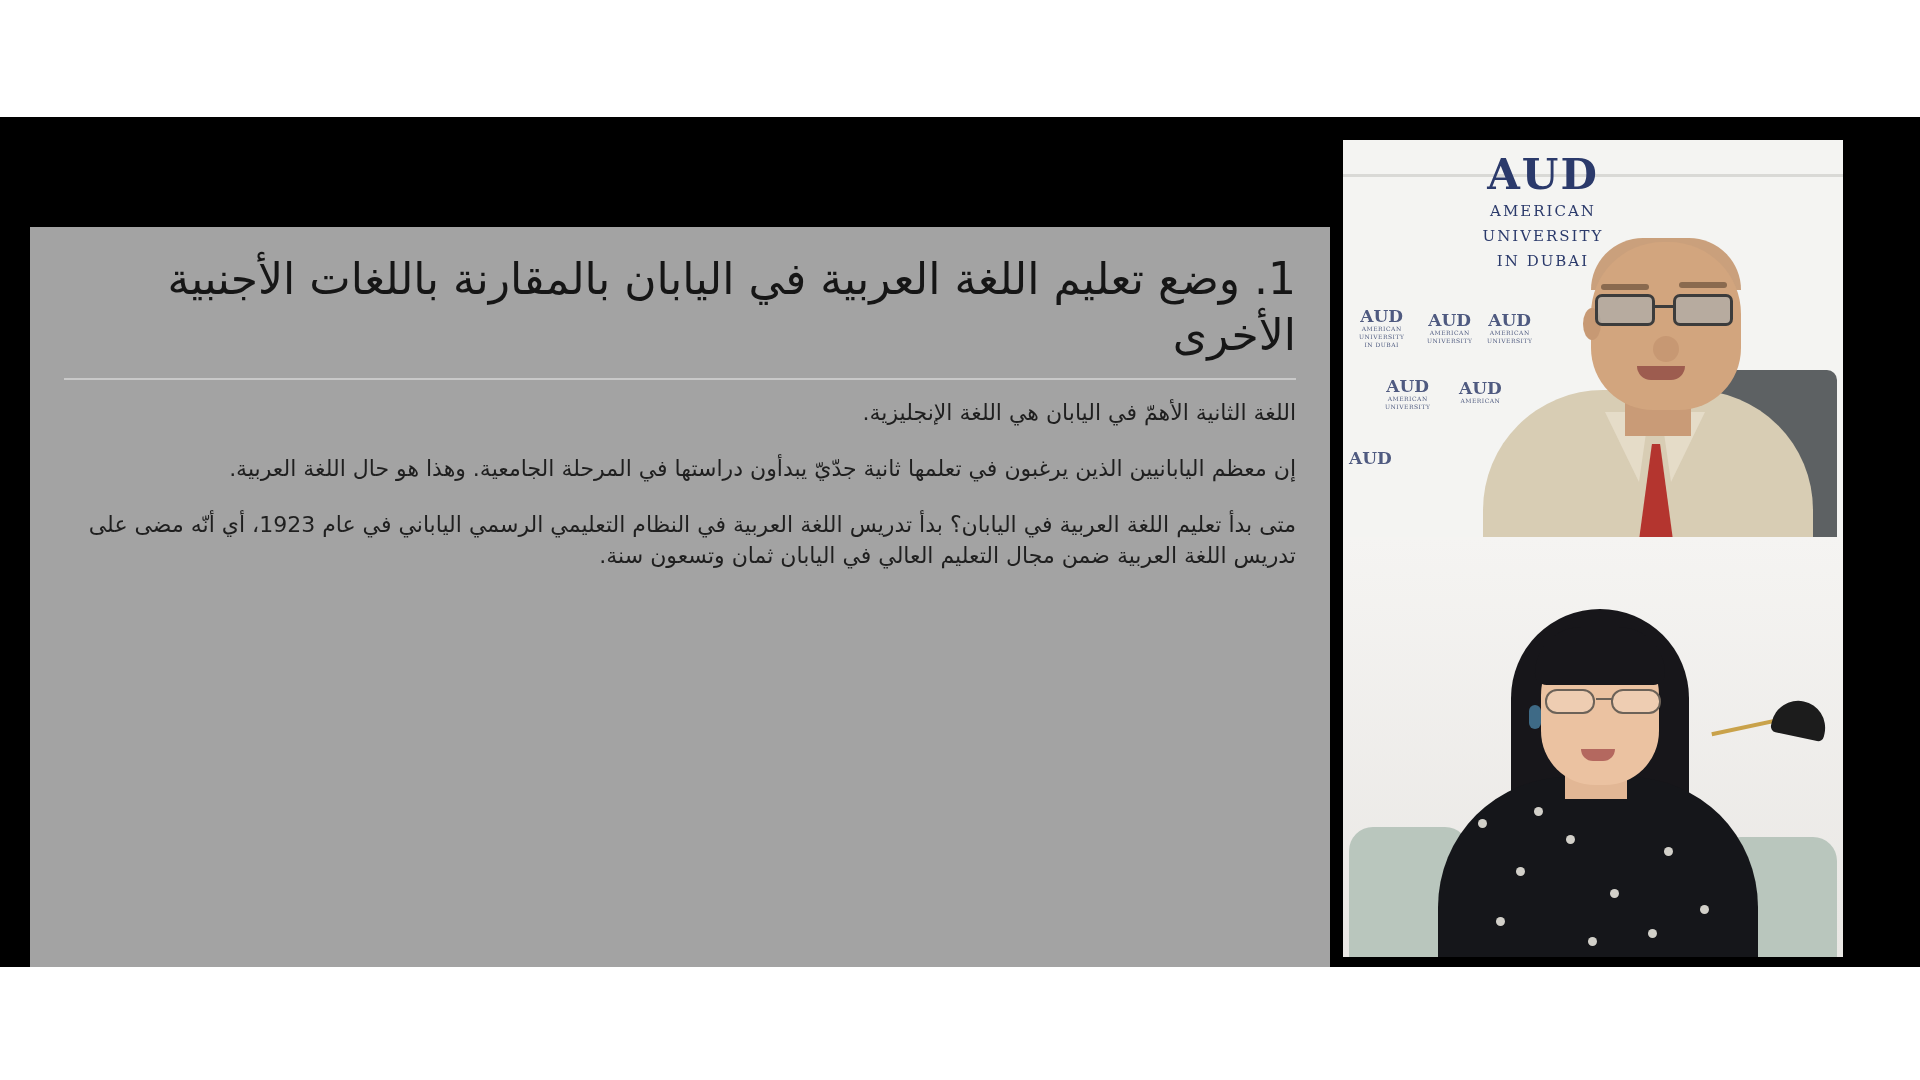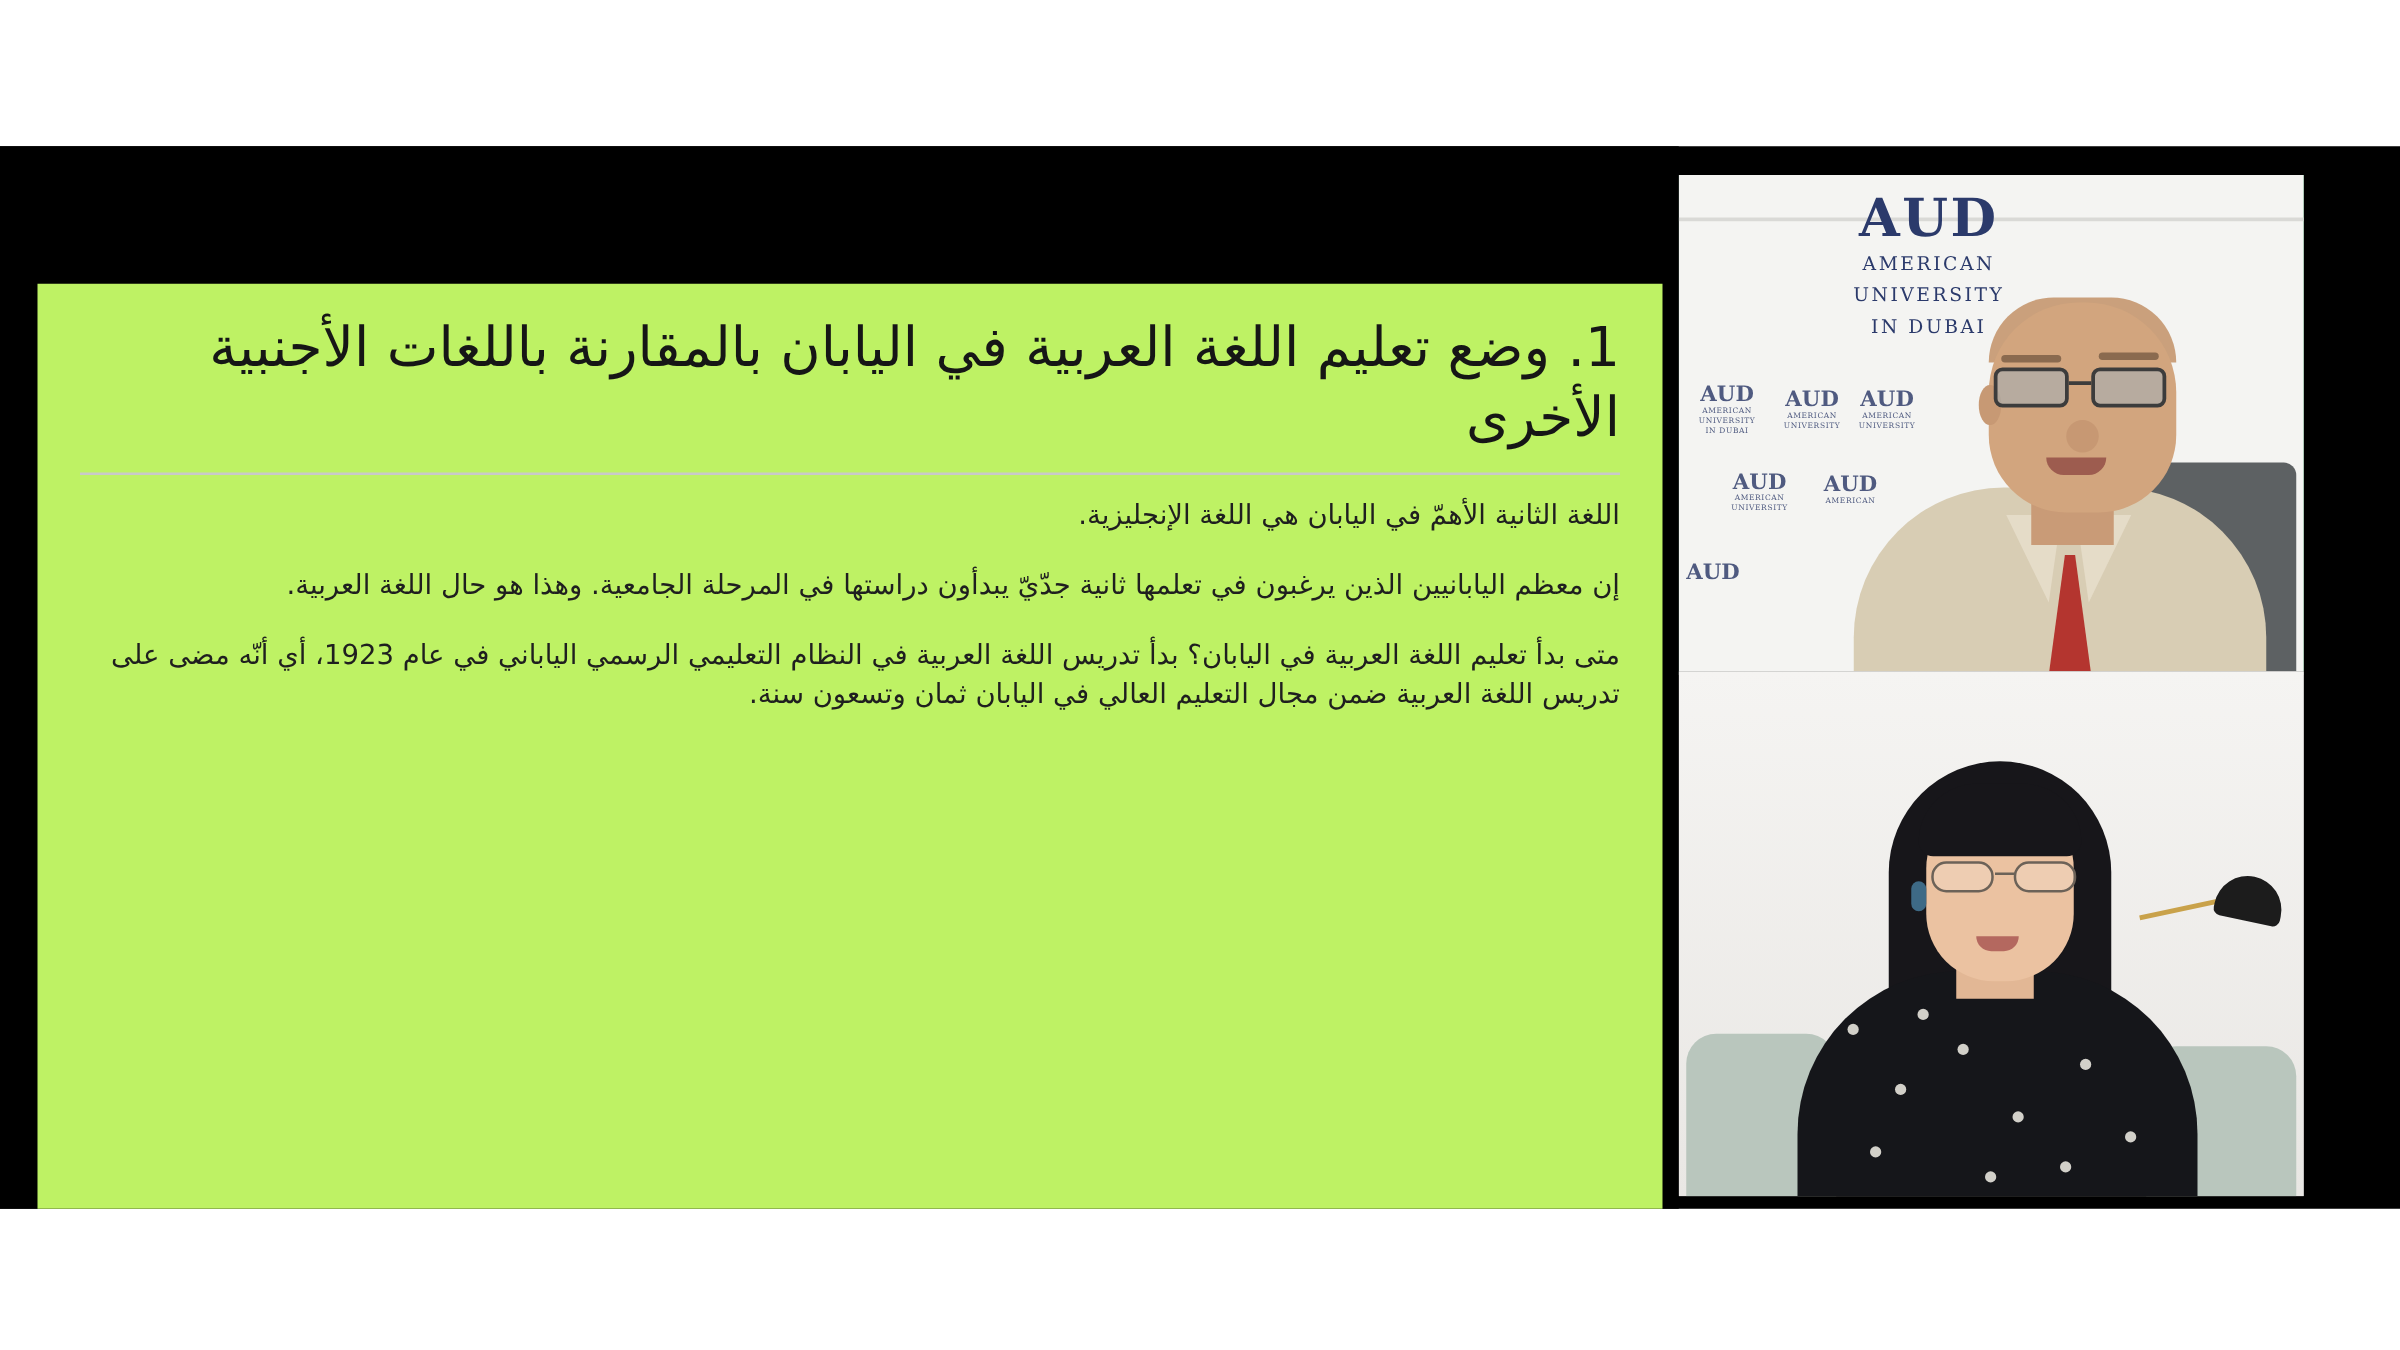--- a/index.html
+++ b/index.html
@@ -40,21 +40,21 @@
     background: #000000;
     overflow: hidden;
   }
 
   #slide {
     position: absolute;
     left: 30px;
     top: 110px;
     width: 1300px;
     height: 765px;
-    background: #bef264;
+    background: #a3a3a3;
     padding: 18px 34px 20px 34px;
     direction: rtl;
     text-align: right;
     color: #1b1b1b;
   }
 
   #slide-title {
     font-family: "DejaVu Sans", sans-serif;
     font-size: 44px;
     line-height: 1.28;
@@ -97,21 +97,21 @@
     left: 1343px;
     top: 420px;
     width: 500px;
     height: 420px;
   }
 
   
   #cam1 {
     position: absolute;
     inset: 0;
-    background: #86efac;
+    background: #84cc16;
     padding-left: 26px;
   }
   #cam1-banner {
     position: absolute;
     left: 0; top: 0;
     width: 100%; height: 100%;
     background: #f4f4f2;
   }
   
   #aud-big {

